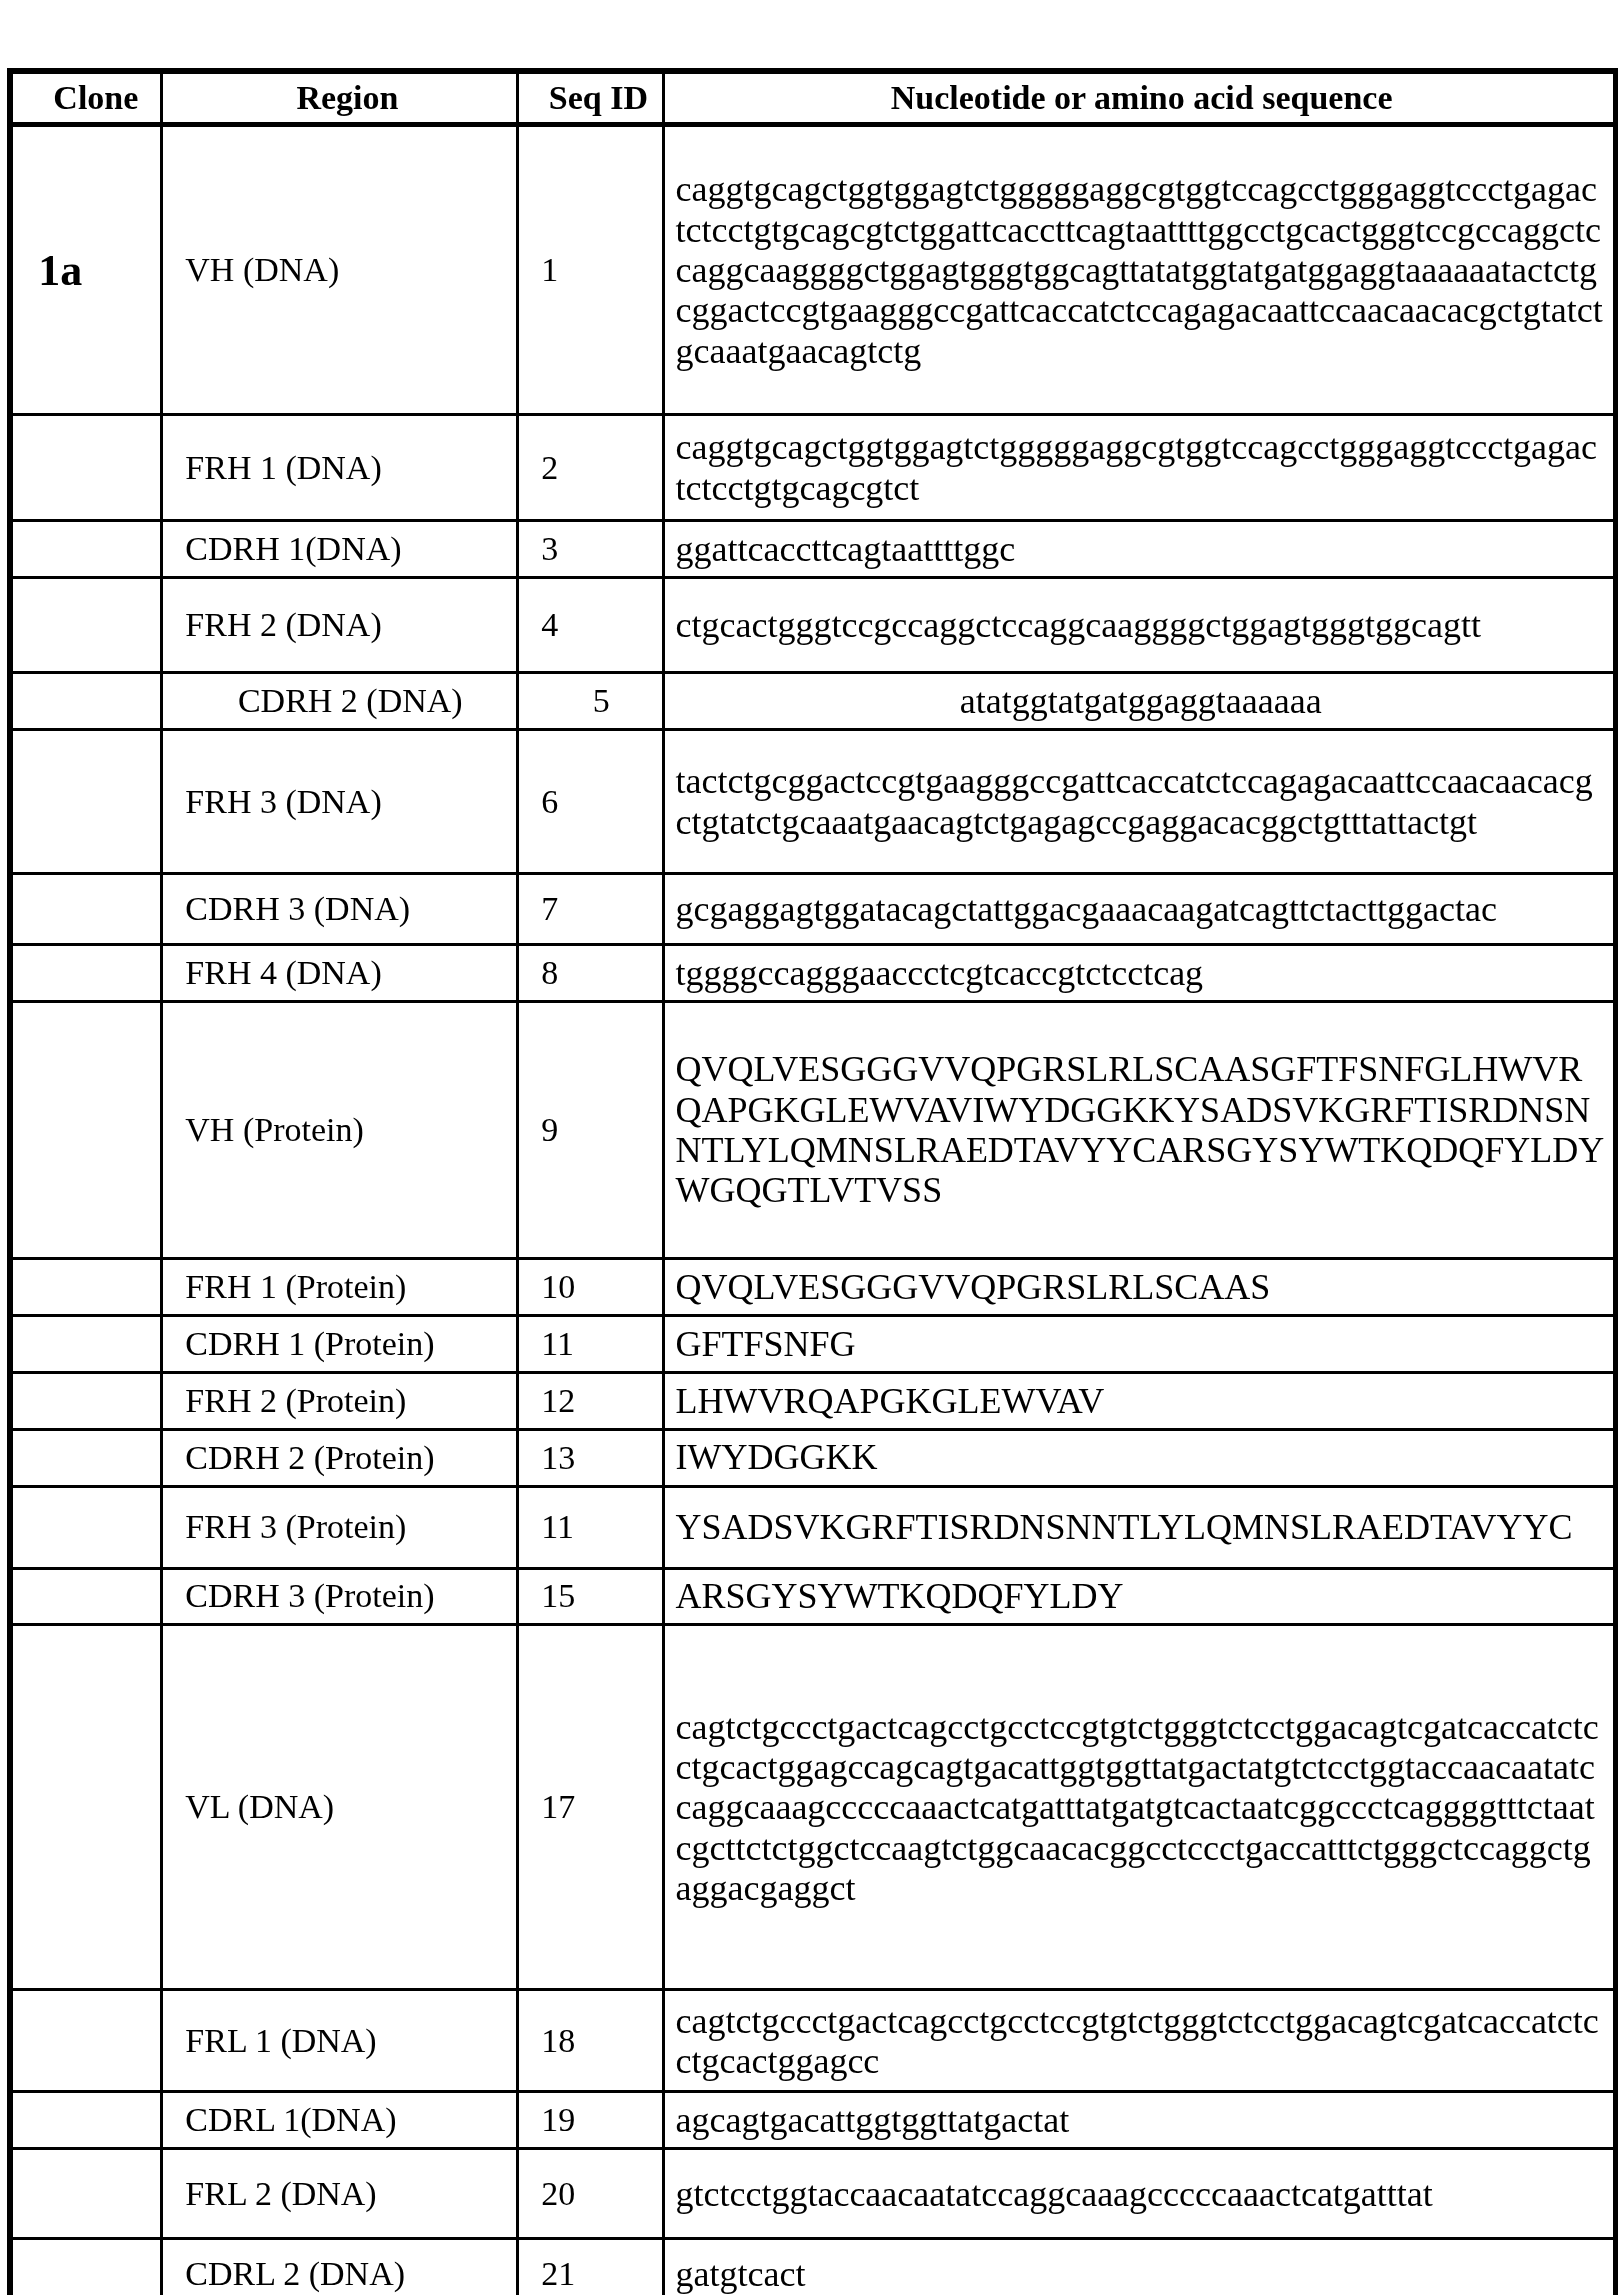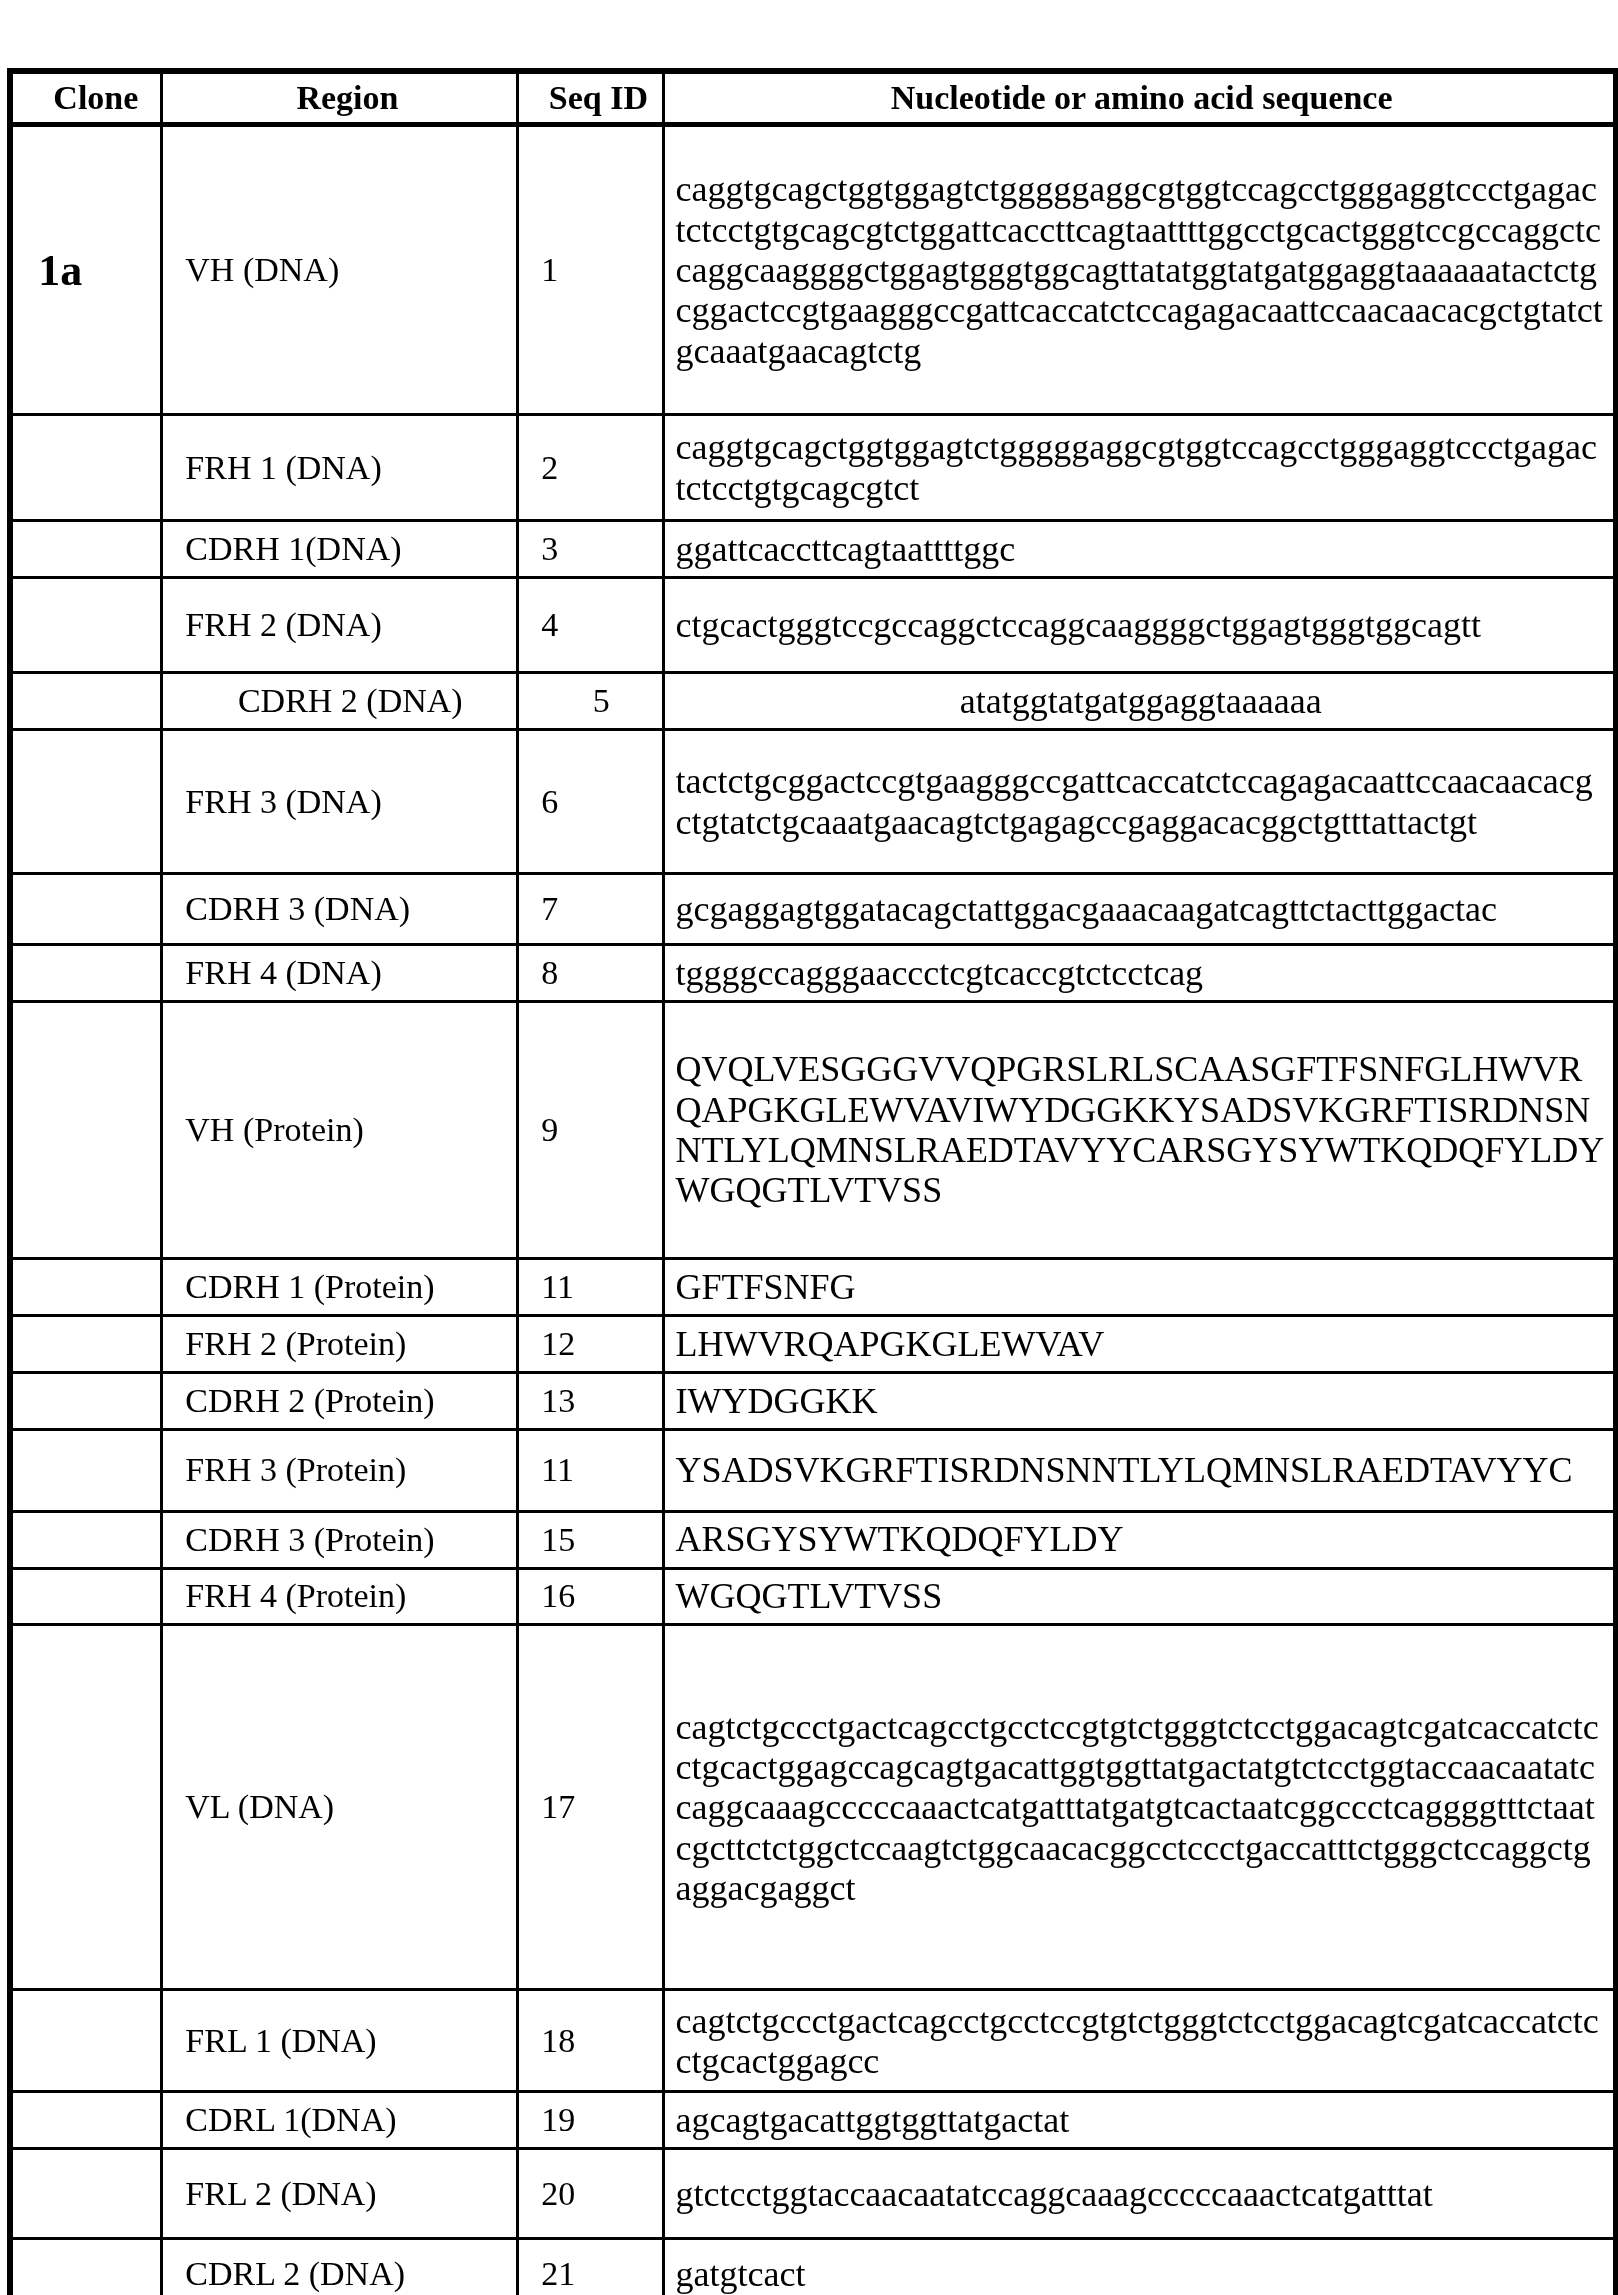--- a/index.html
+++ b/index.html
@@ -131,20 +131,26 @@
         <td class="region-col">FRH 4 (DNA)</td>
         <td class="seqid-col">8</td>
         <td class="seq-col">tggggccagggaaccctcgtcaccgtctcctcag</td>
       </tr>
       <tr style="height:257px;">
         <td class="clone-col"></td>
         <td class="region-col">VH (Protein)</td>
         <td class="seqid-col">9</td>
         <td class="seq-col protein">QVQLVESGGGVVQPGRSLRLSCAASGFTFSNFGLHWVRQAPGKGLEWVAVIWYDGGKKYSADSVKGRFTISRDNSNNTLYLQMNSLRAEDTAVYYCARSGYSYWTKQDQFYLDYWGQGTLVTVSS</td>
       </tr>
+      <tr style="height:48px;">
+        <td class="clone-col"></td>
+        <td class="region-col">FRH 1 (Protein)</td>
+        <td class="seqid-col">10</td>
+        <td class="seq-col protein">QVQLVESGGGVVQPGRSLRLSCAAS</td>
+      </tr>
       <tr style="height:53px;">
         <td class="clone-col"></td>
         <td class="region-col">CDRH 1 (Protein)</td>
         <td class="seqid-col">11</td>
         <td class="seq-col protein">GFTFSNFG</td>
       </tr>
       <tr style="height:52px;">
         <td class="clone-col"></td>
         <td class="region-col">FRH 2 (Protein)</td>
         <td class="seqid-col">12</td>
@@ -160,26 +166,20 @@
         <td class="clone-col"></td>
         <td class="region-col">FRH 3 (Protein)</td>
         <td class="seqid-col">11</td>
         <td class="seq-col protein">YSADSVKGRFTISRDNSNNTLYLQMNSLRAEDTAVYYC</td>
       </tr>
       <tr style="height:54px;">
         <td class="clone-col"></td>
         <td class="region-col">CDRH 3 (Protein)</td>
         <td class="seqid-col">15</td>
         <td class="seq-col protein">ARSGYSYWTKQDQFYLDY</td>
-      </tr>
-      <tr style="height:53px;">
-        <td class="clone-col"></td>
-        <td class="region-col">FRH 4 (Protein)</td>
-        <td class="seqid-col">16</td>
-        <td class="seq-col protein">WGQGTLVTVSS</td>
       </tr>
       <tr style="height:365px;">
         <td class="clone-col"></td>
         <td class="region-col">VL (DNA)</td>
         <td class="seqid-col">17</td>
         <td class="seq-col">cagtctgccctgactcagcctgcctccgtgtctgggtctcctggacagtcgatcaccatctcctgcactggagccagcagtgacattggtggttatgactatgtctcctggtaccaacaatatccaggcaaagcccccaaactcatgatttatgatgtcactaatcggccctcaggggtttctaatcgcttctctggctccaagtctggcaacacggcctccctgaccatttctgggctccaggctgaggacgaggct</td>
       </tr>
       <tr style="height:102px;">
         <td class="clone-col"></td>
         <td class="region-col">FRL 1 (DNA)</td>

